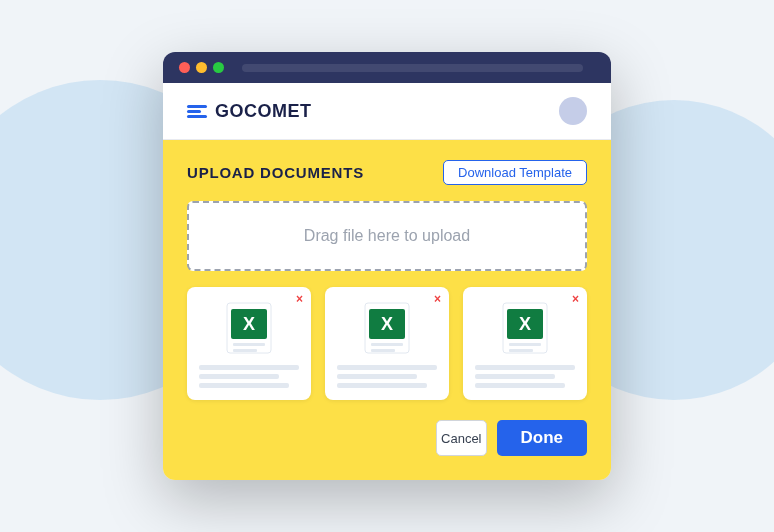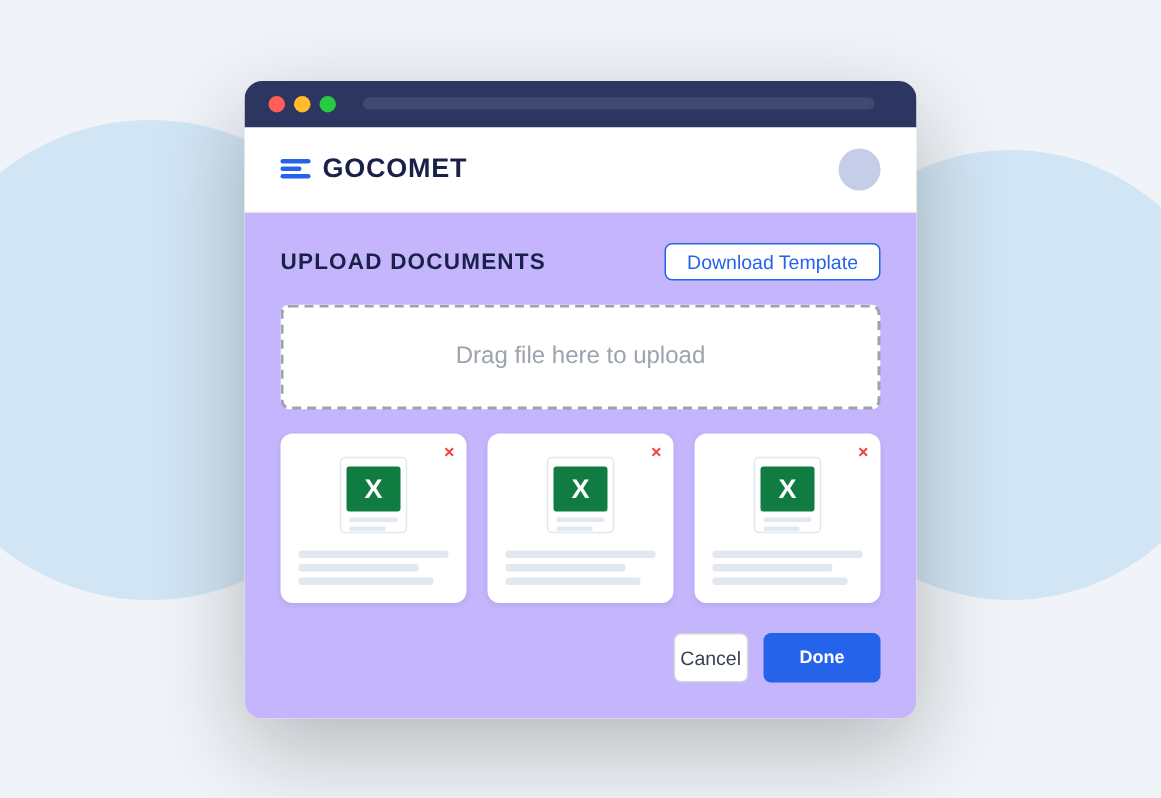--- a/index.html
+++ b/index.html
@@ -113,21 +113,21 @@
 
     .header-circle {
       width: 28px;
       height: 28px;
       border-radius: 50%;
       background: #c5cde8;
     }
 
     
     .modal-body {
-      background: #c4b5fd;
+      background: #fde047;
       padding: 20px 24px 24px;
     }
 
     
     .modal-title-row {
       display: flex;
       align-items: center;
       justify-content: space-between;
       margin-bottom: 16px;
     }
@@ -243,21 +243,21 @@
       font-weight: 500;
       cursor: pointer;
     }
 
     .btn-done {
       background: #2563eb;
       border: none;
       color: #ffffff;
       padding: 8px 24px;
       border-radius: 5px;
-      font-size: 12px;
+      font-size: 17px;
       font-weight: 600;
       cursor: pointer;
     }
   </style>
 </head>
 <body>
 
 <div class="blob blob-left"></div>
 <div class="blob blob-right"></div>
 

